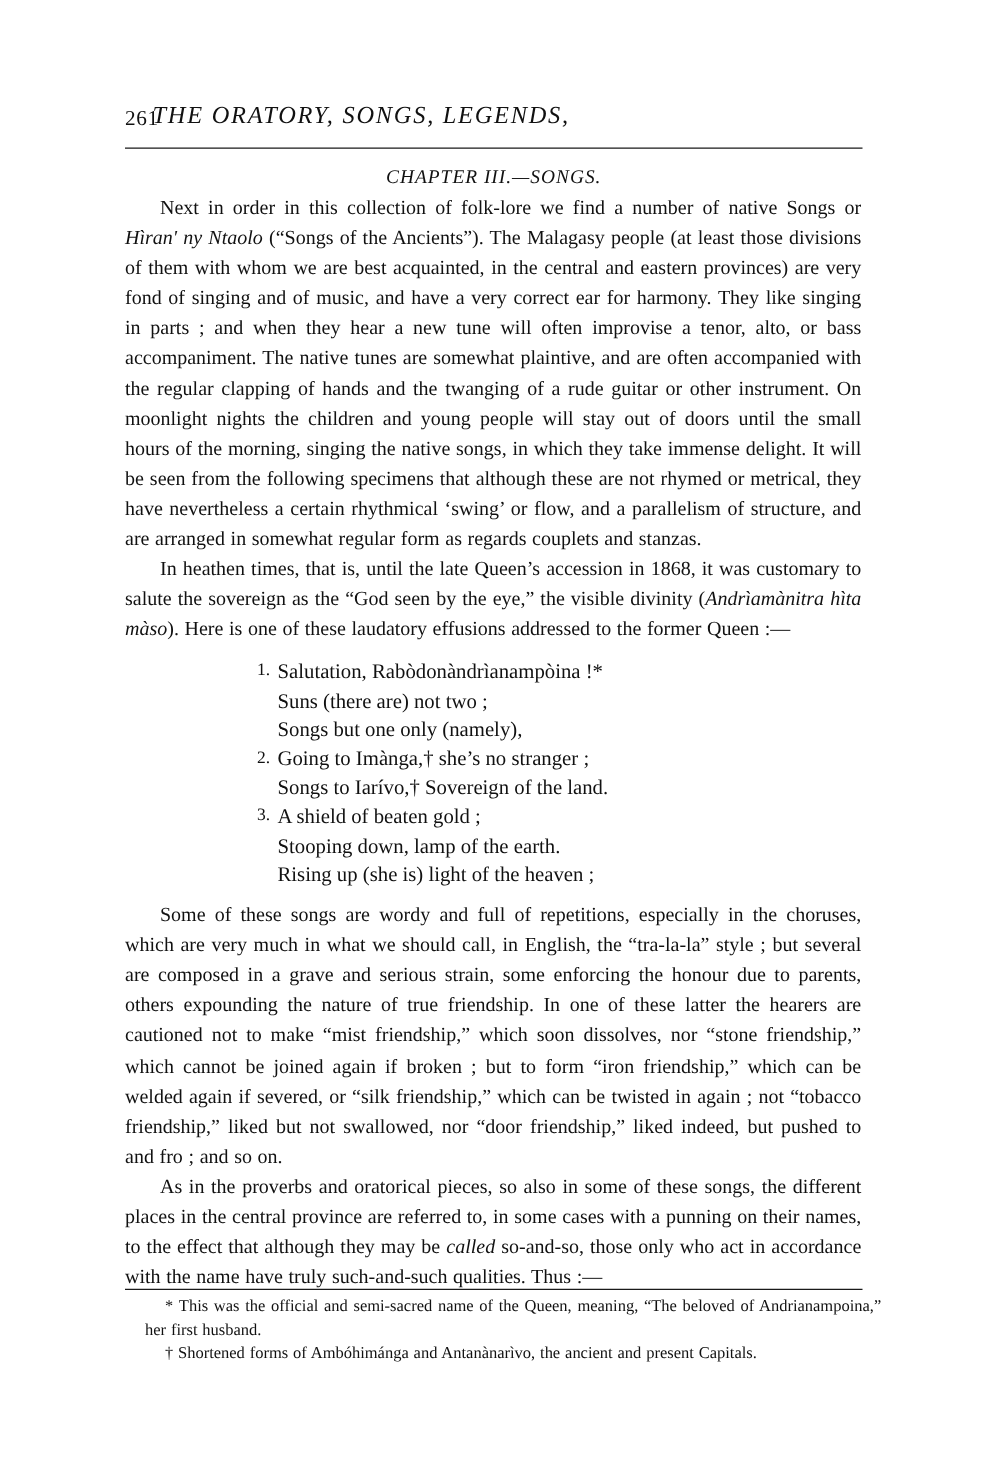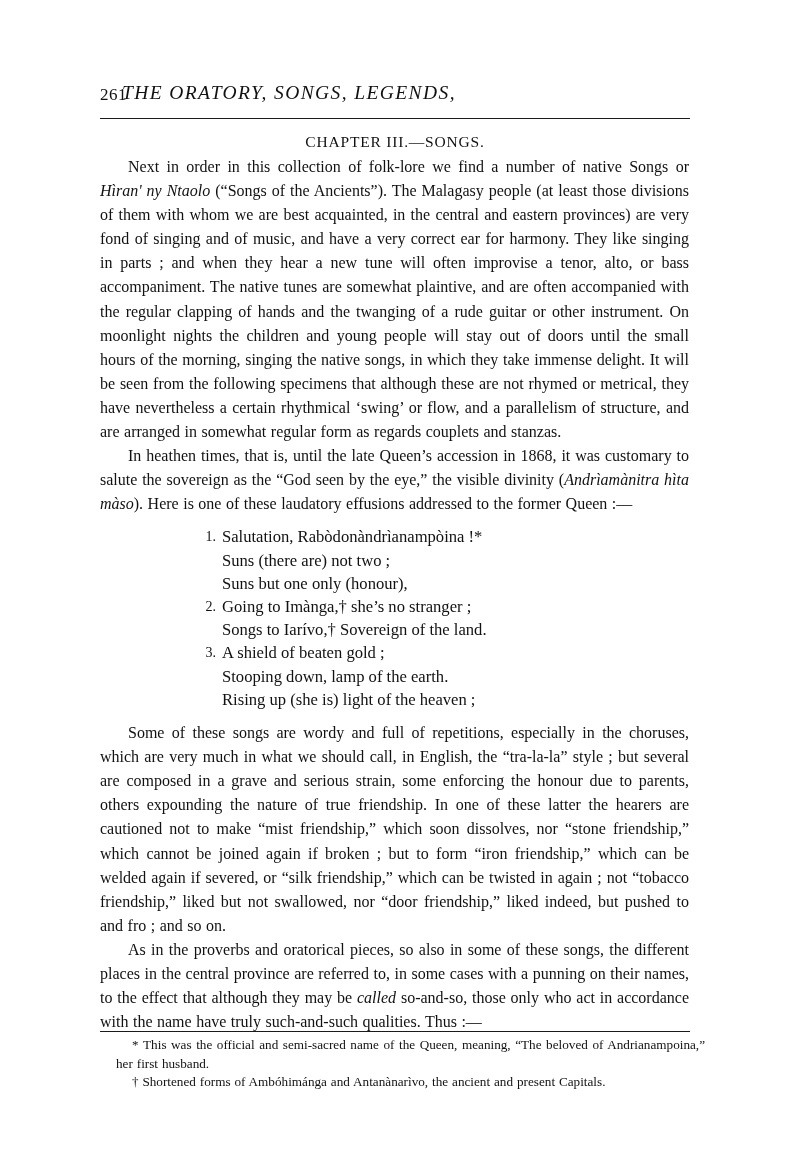--- a/index.html
+++ b/index.html
@@ -57,20 +57,21 @@
     height: 0;
     border-top: 1.6px solid #1a1a1a;
   }
   
   .chapter-head {
     position: absolute;
     left: 100px;
     top: 133px;
     width: 590px;
     text-align: center;
+    font-style: italic;
     font-size: 15.5px;
     letter-spacing: 0.8px;
   }
   
   .body {
     position: absolute;
     left: 100px;
     top: 155px;
     width: 589px;
   }
@@ -168,21 +169,21 @@
 
     <p class="para"><span>In heathen times, that is, until the late Queen’s accession in 1868, it was customary to salute the sovereign as the “God seen by the eye,” the visible divinity (</span><i>Andrìamànitra hìta màso</i><span>). Here is one of these laudatory effusions addressed to the former Queen :—</span></p>
 
     <div class="list-gap-top"></div>
 
     <ol class="songlist">
       <li class="song-item">
         <span class="song-num">1.</span>
         <span class="song-line">Salutation, Rabòdonàndrìanampòina !*</span>
         <span class="song-line">Suns (there are) not two ;</span>
-        <span class="song-line">Suns but one only (honour),</span>
+        <span class="song-line">Songs but one only (namely),</span>
       </li>
       <li class="song-item">
         <span class="song-num">2.</span>
         <span class="song-line">Going to Imànga,† she’s no stranger ;</span>
         <span class="song-line">Songs to Iarívo,† Sovereign of the land.</span>
       </li>
       <li class="song-item">
         <span class="song-num">3.</span>
         <span class="song-line">A shield of beaten gold ;</span>
         <span class="song-line">Stooping down, lamp of the earth.</span>

